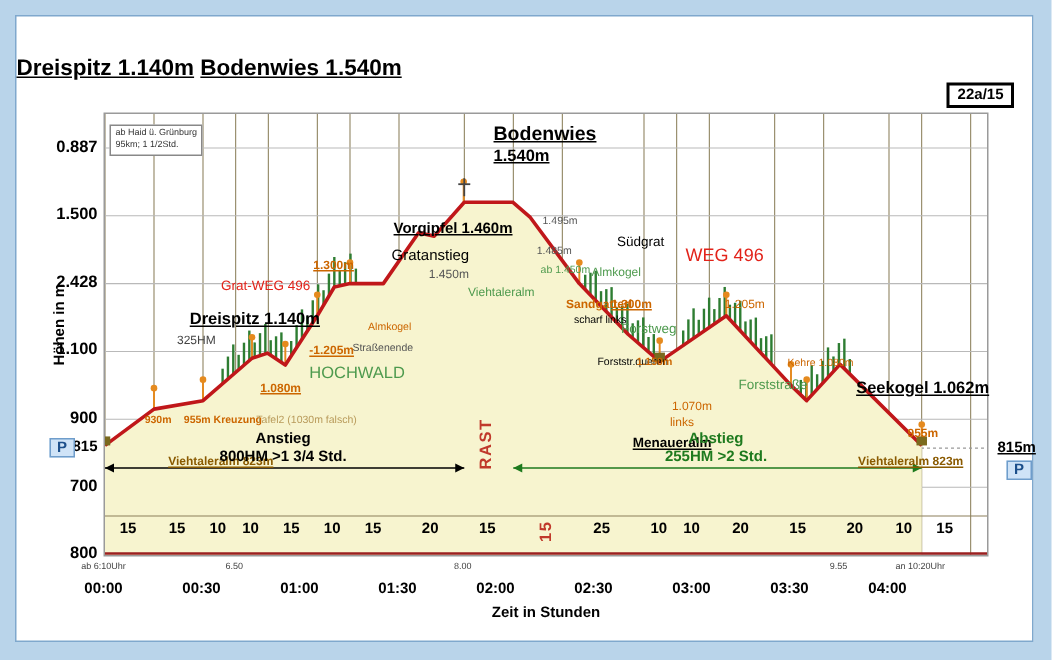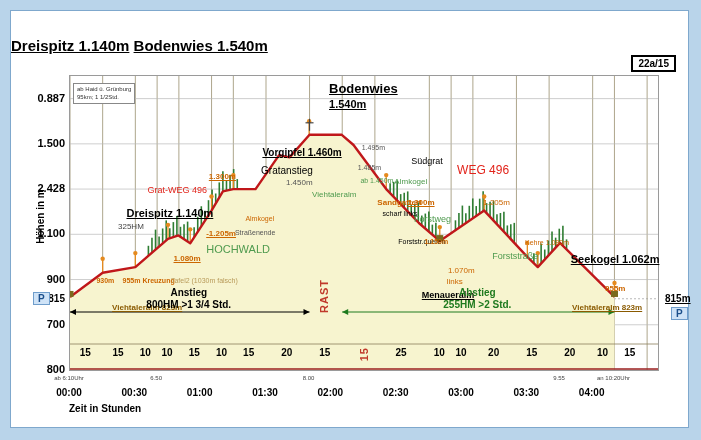--- a/index.html
+++ b/index.html
@@ -52,21 +52,21 @@
   #xaxis{position:absolute;left:58px;top:360px;width:590px;height:52px;}
   .xtick{
     position:absolute;top:16px;font-size:10px;font-weight:bold;color:#000;
     transform:translateX(-50%);white-space:nowrap;
   }
   .xtiny{
     position:absolute;top:4px;font-size:6px;color:#444;
     transform:translateX(-50%);white-space:nowrap;
   }
   #xlabel{
-    position:absolute;left:0;top:32px;width:590px;
+    position:absolute;left:0;top:32px;width:590px;text-align:center;
     font-size:10px;font-weight:bold;color:#000;
   }
   
   .minute{
     position:absolute;font-size:10px;font-weight:bold;color:#000;
     transform:translateX(-50%);white-space:nowrap;
   }
   .minute.rast{color:#c0392b;}
   
   .ann{position:absolute;white-space:nowrap;font-weight:bold;}

